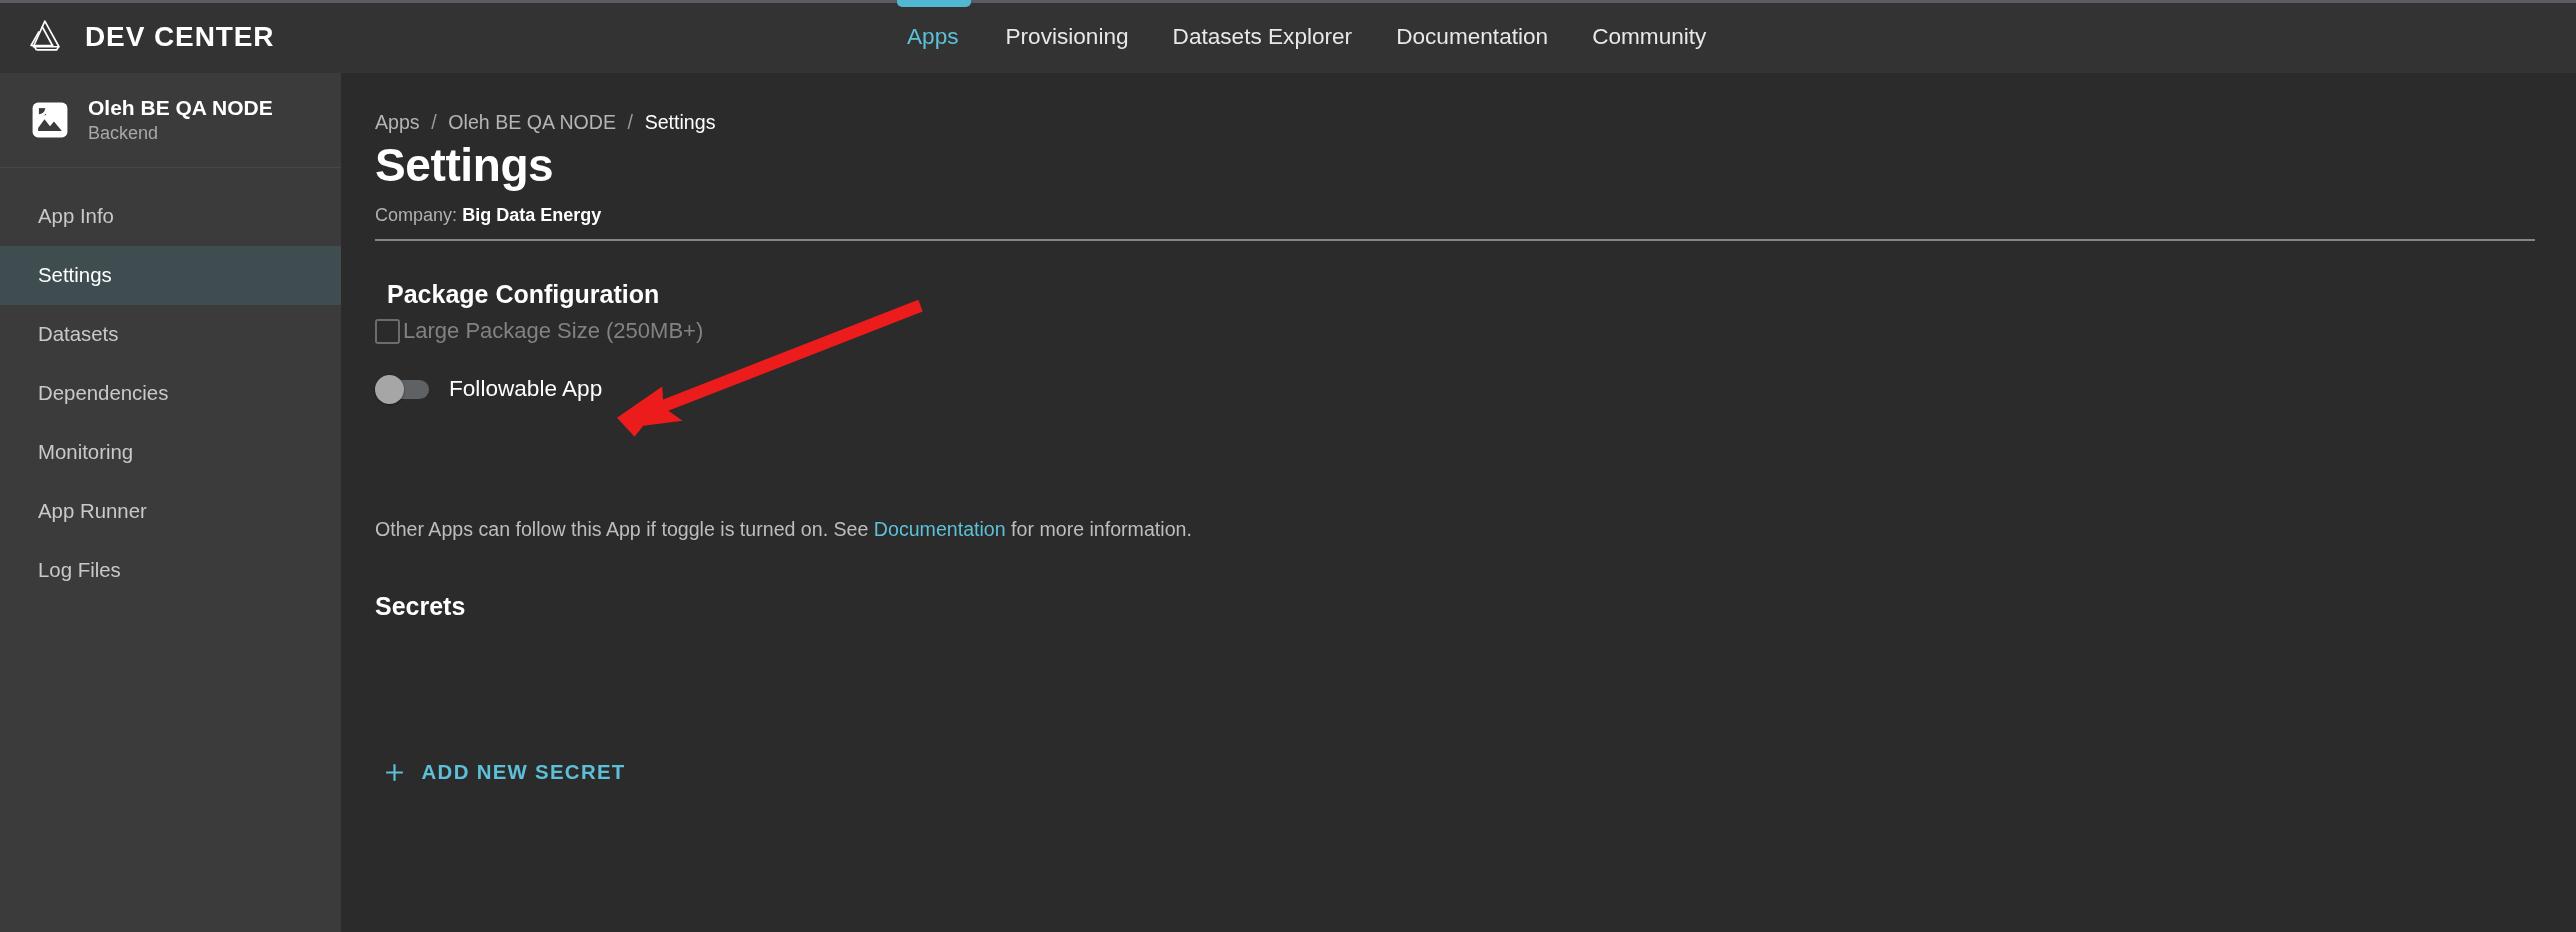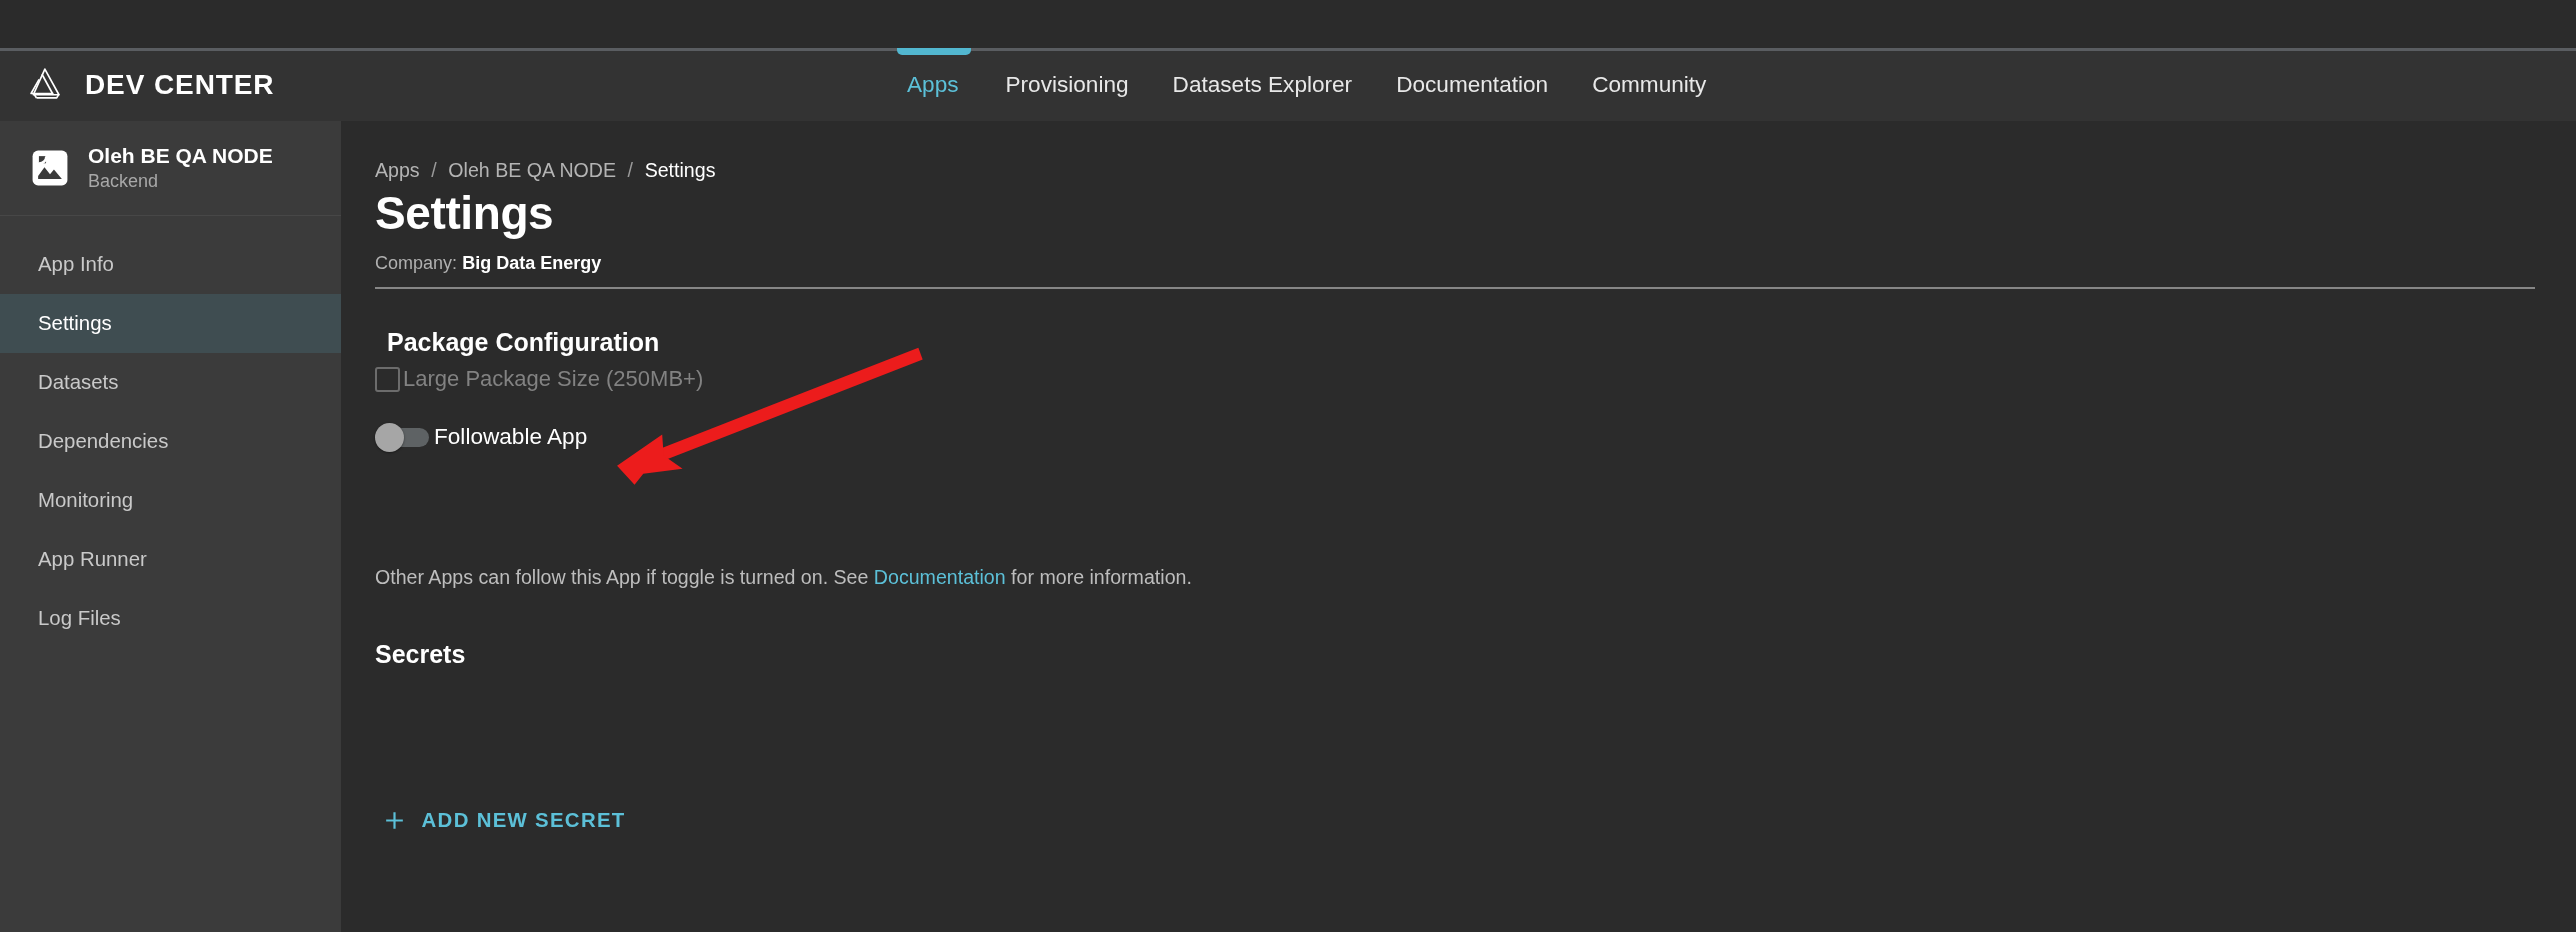--- a/index.html
+++ b/index.html
@@ -11,21 +11,20 @@
     background: #2b2b2b;
     font-family: "Liberation Sans", sans-serif;
     overflow: hidden;
   }
 
   #app {
     position: relative;
     width: 2576px;
     height: 778px;
     background: #701a75;
-    margin-top: 48px;
   }
 
   
   .topbar {
     position: absolute;
     top: 0; left: 0;
     width: 2576px;
     height: 73px;
     background: #333333;
     display: flex;
@@ -219,21 +218,21 @@
     color: #828282;
     font-size: 22px;
     white-space: nowrap;
   }
 
   .toggle-row {
     position: absolute;
     left: 34px; top: 303px;
     display: flex;
     align-items: center;
-    gap: 4px;
+    gap: 19px;
   }
   .toggle {
     position: relative;
     width: 55px;
     height: 23px;
     flex: 0 0 55px;
     cursor: pointer;
   }
   .toggle-track {
     position: absolute;

